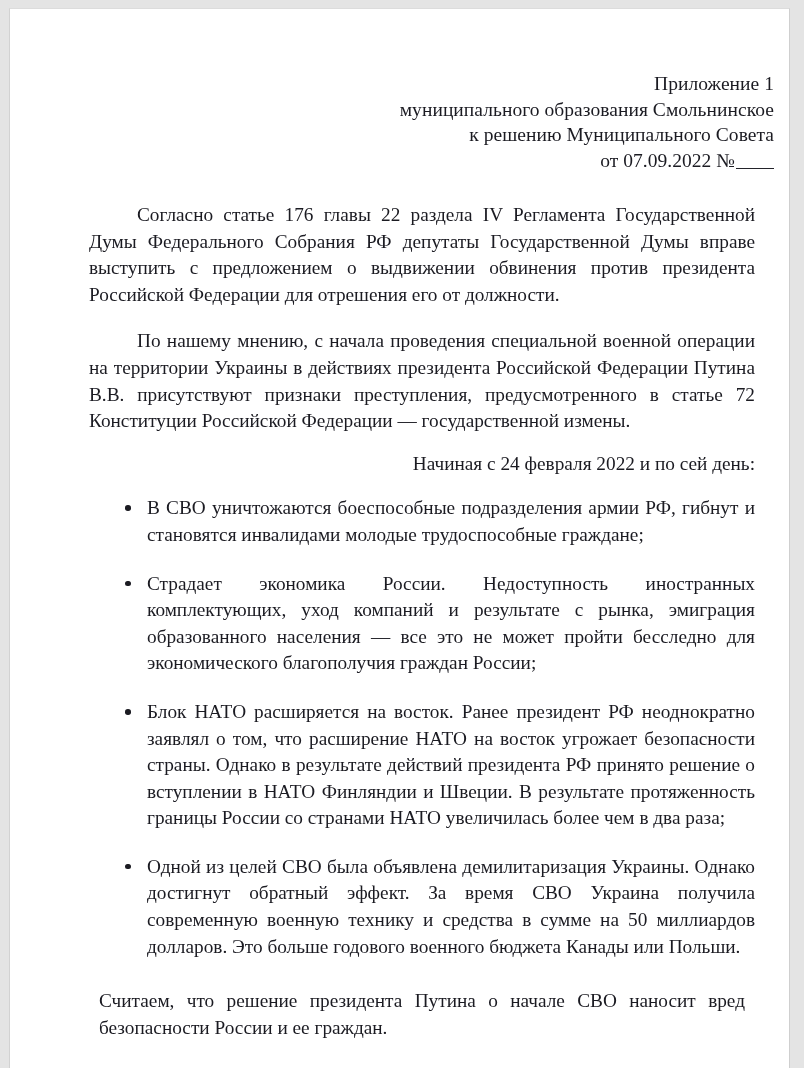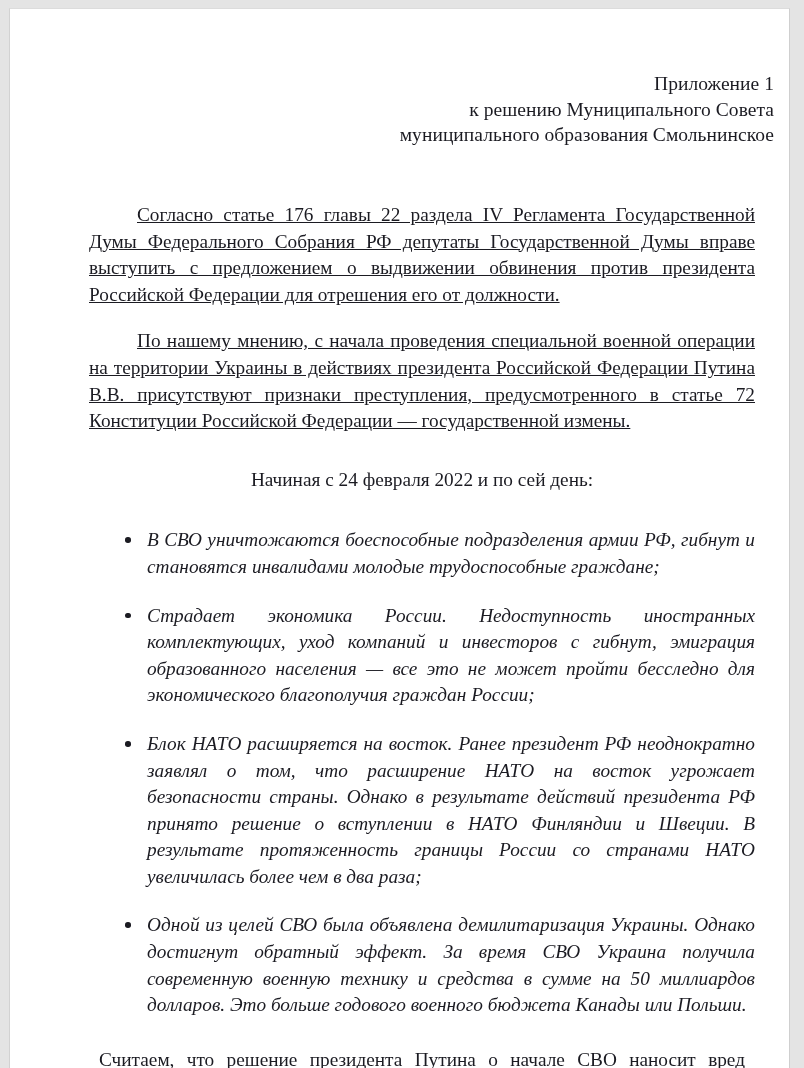--- a/index.html
+++ b/index.html
@@ -83,44 +83,42 @@
     font-size: 19.3px;
     line-height: 26.6px;
   }
 
   p.para {
     margin: 0;
     text-align: justify;
     text-indent: 48px;
     padding-bottom: 20px;
     hyphens: none;
-    text-decoration: underline;
   }
   p.para.tight {
     padding-bottom: 16px;
   }
   p.lead-in {
-    margin: 16px;
+    margin: 0;
     text-indent: 0;
-    text-align: center;
+    text-align: right;
     padding-bottom: 18px;
   }
 
   ul.bullets {
     list-style: none;
     margin: 0;
     padding: 0;
   }
   ul.bullets > li {
     position: relative;
     padding-left: 58px;
     padding-bottom: 22px;
     text-align: justify;
     text-indent: 0;
-    font-style: italic;
   }
   ul.bullets > li:last-child {
     padding-bottom: 18px;
   }
   ul.bullets > li .bullet-dot {
     position: absolute;
     left: 36px;
     top: 10px;
     width: 5.6px;
     height: 5.6px;
@@ -146,40 +144,41 @@
 </style>
 </head>
 <body>
 
 <div class="viewport">
   <div class="page-sheet">
     <div class="page-body">
 
       <div class="doc-header">
         <span class="hline">Приложение 1</span>
+        <span class="hline">муниципального образования Смольнинское</span>
         <span class="hline">к решению Муниципального Совета</span>
-        <span class="hline">муниципального образования Смольнинское</span>
+        <span class="hline"><span>от 07.09.2022 №</span><span class="blank-fill"></span></span>
       </div>
 
       <div class="content">
 
         <p class="para">Согласно статье 176 главы 22 раздела IV Регламента Государственной Думы Федерального Собрания РФ депутаты Государственной Думы вправе выступить с предложением о выдвижении обвинения против президента Российской Федерации для отрешения его от должности.</p>
 
         <p class="para tight">По нашему мнению, с начала проведения специальной военной операции на территории Украины в действиях президента Российской Федерации Путина В.В. присутствуют признаки преступления, предусмотренного в статье 72 Конституции Российской Федерации — государственной измены.</p>
 
         <p class="lead-in">Начиная с 24 февраля 2022 и по сей день:</p>
 
         <ul class="bullets">
           <li>
             <span class="bullet-dot"></span>
             <span class="bullet-text">В СВО уничтожаются боеспособные подразделения армии РФ, гибнут и становятся инвалидами молодые трудоспособные граждане;</span>
           </li>
           <li>
             <span class="bullet-dot"></span>
-            <span class="bullet-text">Страдает экономика России. Недоступность иностранных комплектующих, уход компаний и инвесторов с гибнут, эмиграция образованного населения — все это не может пройти бесследно для экономического благополучия граждан России;</span>
+            <span class="bullet-text">Страдает экономика России. Недоступность иностранных комплектующих, уход компаний и результате с рынка, эмиграция образованного населения — все это не может пройти бесследно для экономического благополучия граждан России;</span>
           </li>
           <li>
             <span class="bullet-dot"></span>
             <span class="bullet-text">Блок НАТО расширяется на восток. Ранее президент РФ неоднократно заявлял о том, что расширение НАТО на восток угрожает безопасности страны. Однако в результате действий президента РФ принято решение о вступлении в НАТО Финляндии и Швеции. В результате протяженность границы России со странами НАТО увеличилась более чем в два раза;</span>
           </li>
           <li>
             <span class="bullet-dot"></span>
             <span class="bullet-text">Одной из целей СВО была объявлена демилитаризация Украины. Однако достигнут обратный эффект. За время СВО Украина получила современную военную технику и средства в сумме на 50 миллиардов долларов. Это больше годового военного бюджета Канады или Польши.</span>
           </li>
         </ul>

